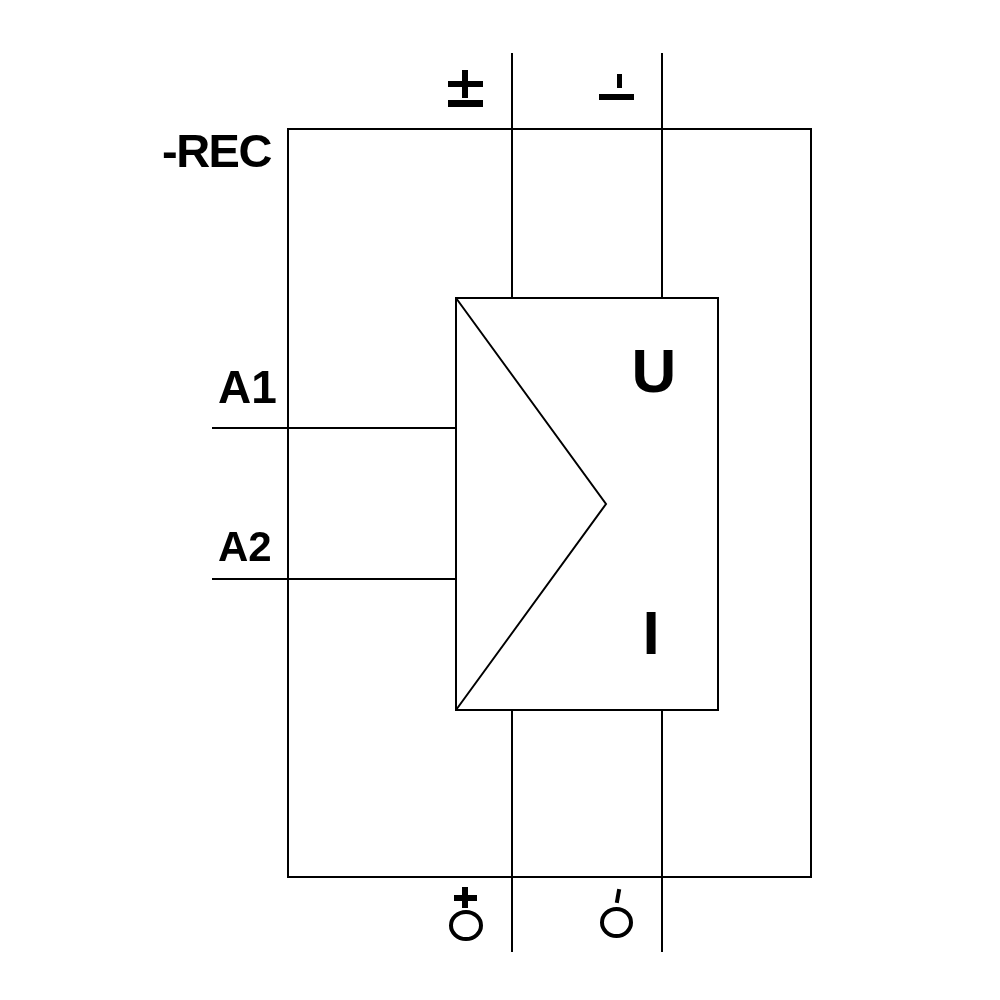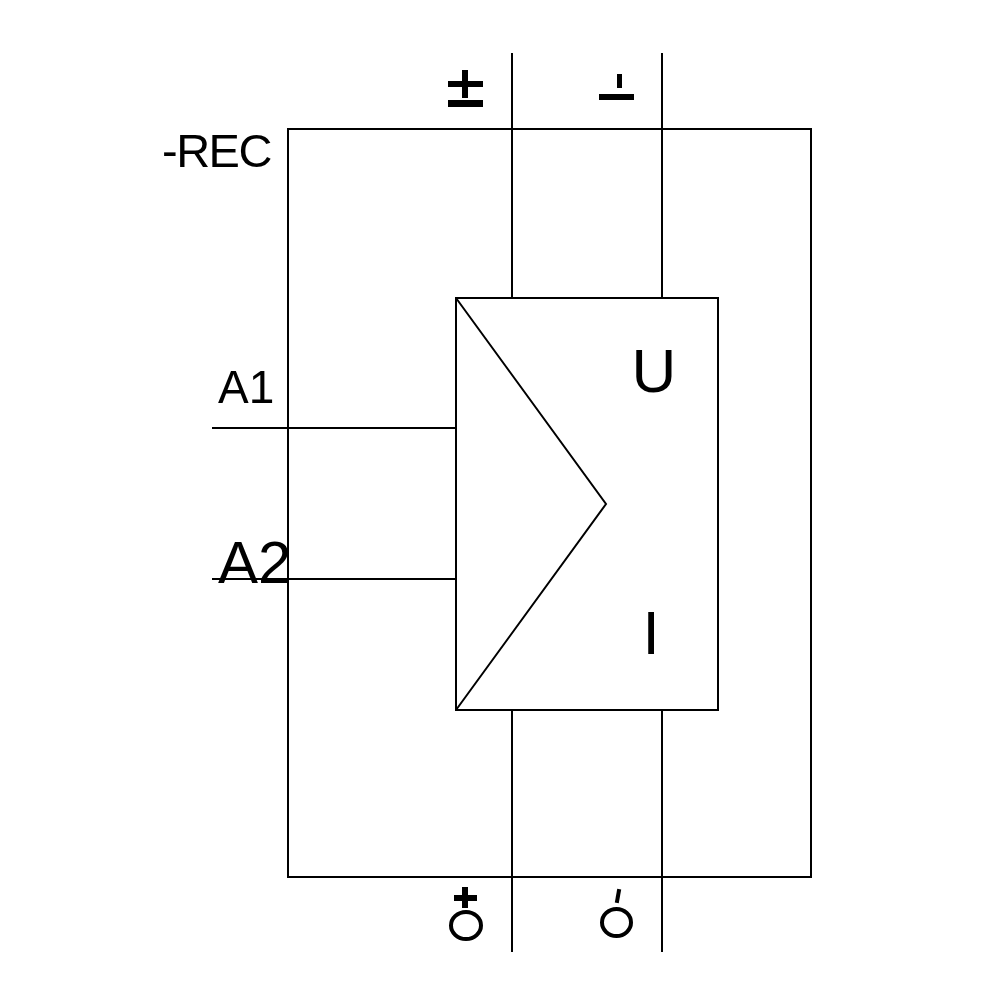--- a/index.html
+++ b/index.html
@@ -26,24 +26,25 @@
     width: 525px; height: 750px;
     border: 2.5px solid #000000;
     box-sizing: border-box;
     background: transparent;
   }
   
   .lbl {
     position: absolute;
     color: #000000;
     white-space: nowrap;
+    font-weight: bold;
   }
   .lbl-rec  { left: 162px; top: 127px; font-size: 47px; line-height: 47px; letter-spacing: -1.5px; }
   .lbl-a1   { left: 218px; top: 364px; font-size: 46px; line-height: 46px; }
-  .lbl-a2   { left: 218px; top: 524px; font-size: 60px; line-height: 46px; margin-top: 16px; }
+  .lbl-a2   { left: 218px; top: 524px; font-size: 42px; line-height: 46px; }
   .lbl-u    { left: 629px; top: 340px; width: 50px; text-align: center; font-size: 62px; line-height: 62px; }
   .lbl-i    { left: 626px; top: 602px; width: 50px; text-align: center; font-size: 62px; line-height: 62px; }
   
   .stroke { position: absolute; background: #000000; }
   
   .term-circle {
     position: absolute;
     border: 4.5px solid #000000;
     border-radius: 50%;
     box-sizing: border-box;

